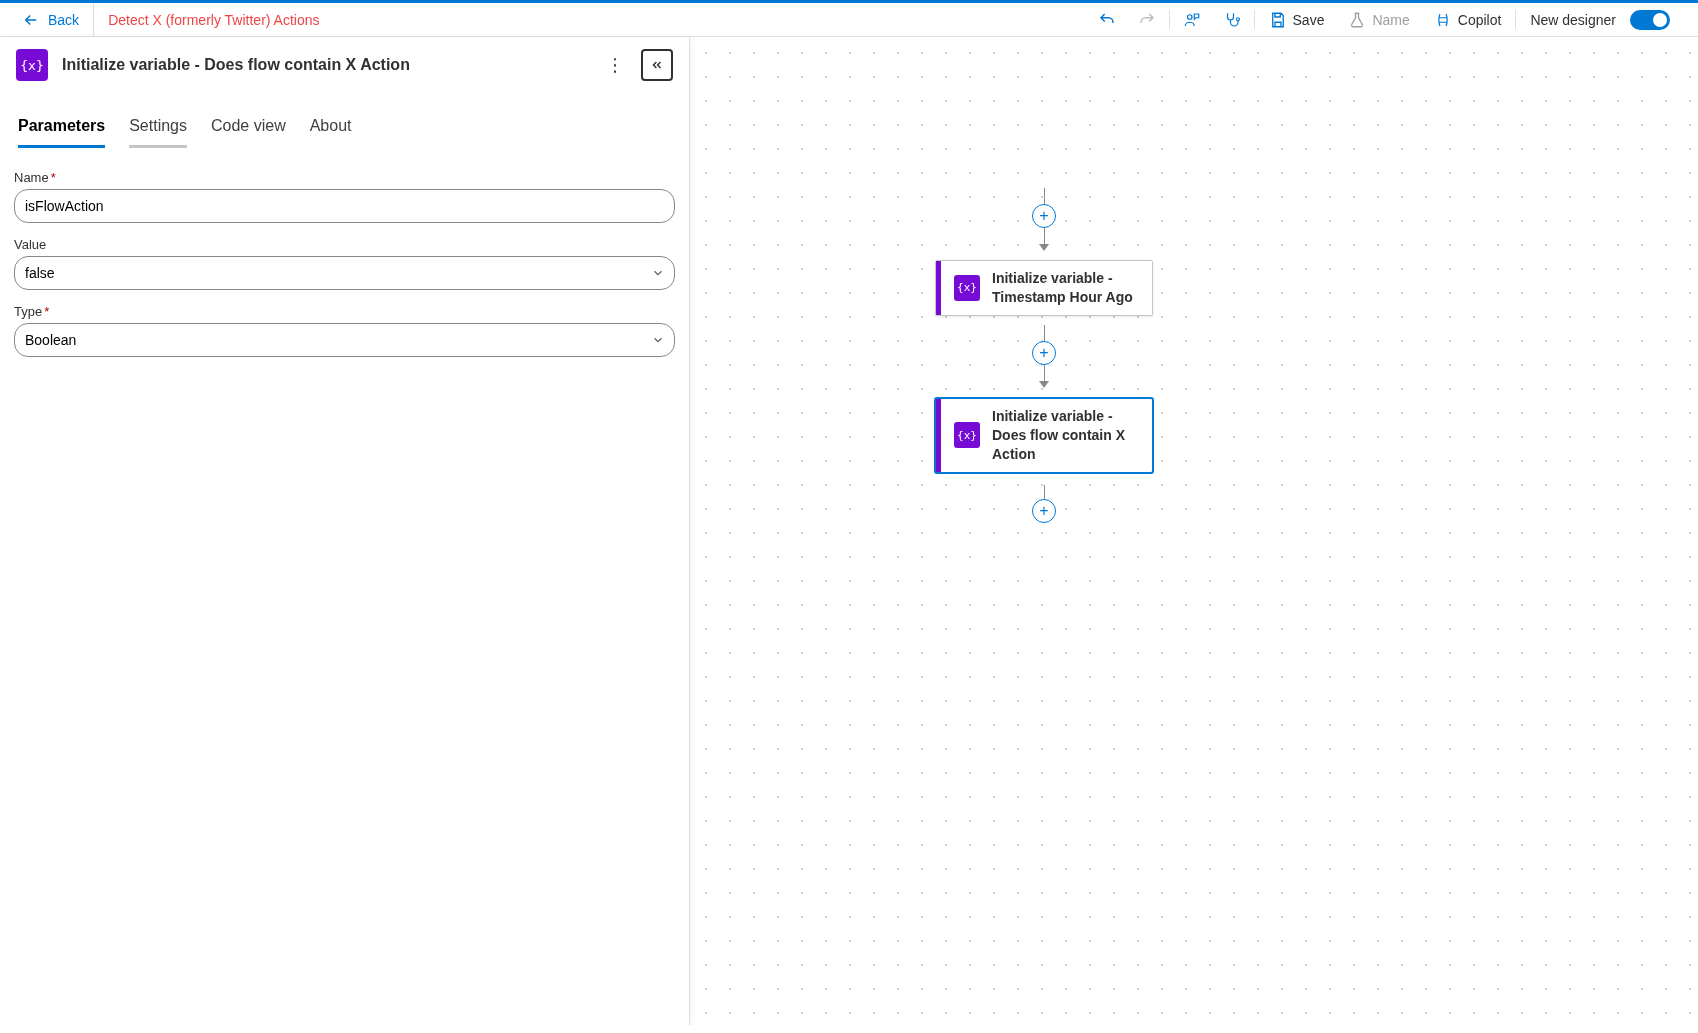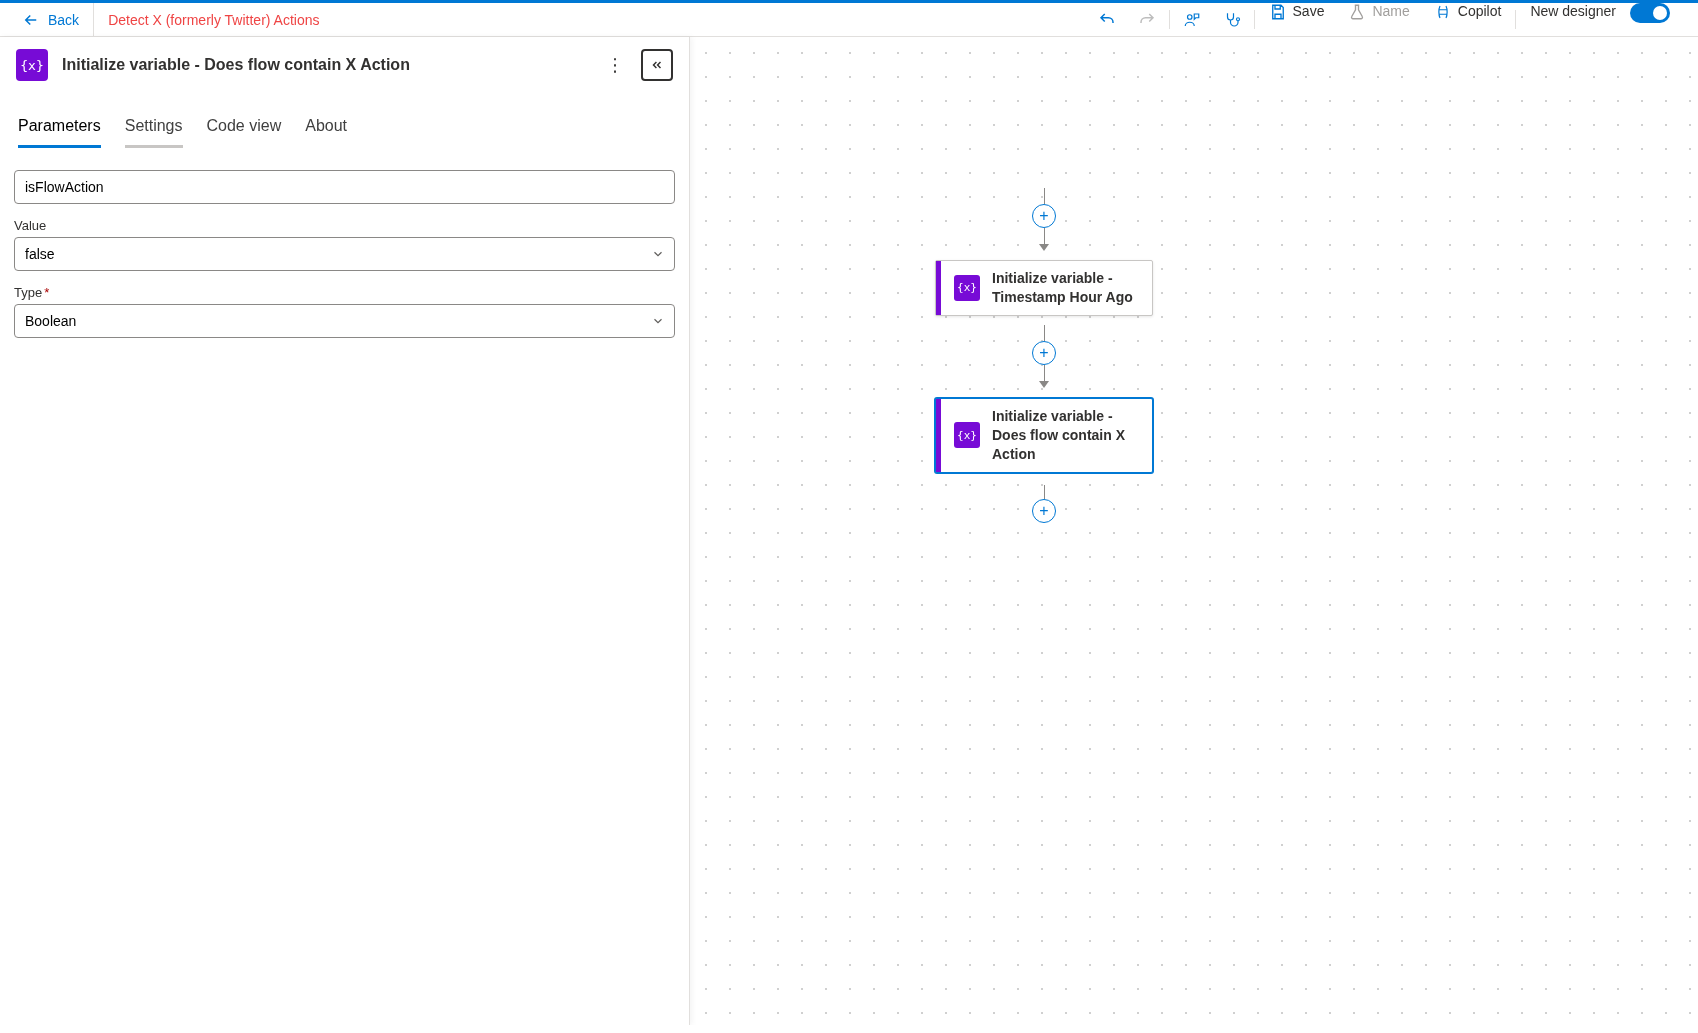--- a/index.html
+++ b/index.html
@@ -5,49 +5,49 @@
 * { box-sizing: border-box; margin: 0; padding: 0; }
 body { font-family: 'Segoe UI', Tahoma, sans-serif; font-size: 14px; color: #323130; background: #fff; overflow: hidden; }
 
 
 .topbar { height: 37px; border-top: 3px solid #0078d4; border-bottom: 1px solid #e1dfdd; display: flex; align-items: center; padding: 0 8px; }
 .back-btn { display: flex; align-items: center; gap: 8px; padding: 6px 14px; cursor: pointer; color: #0078d4; border-right: 1px solid #e1dfdd; height: 100%; }
 .flow-title { padding-left: 14px; font-size: 14px; color: #ef4444; }
 .topbar-right { margin-left: auto; display: flex; align-items: center; height: 100%; }
 .topbar-right .iconbtn { width: 40px; height: 100%; display: flex; align-items: center; justify-content: center; cursor: pointer; }
 .topbar-right .divider { width: 1px; height: 60%; background: #e1dfdd; margin: 0 2px; }
-.topbar-right .txtbtn { display: flex; gap: 6px; padding: 0 12px; height: 100%; cursor: pointer; }
+.topbar-right .txtbtn { display: flex; align-items: center; gap: 6px; padding: 0 12px; height: 100%; cursor: pointer; }
 .toggle { width: 40px; height: 20px; background: #0078d4; border-radius: 10px; position: relative; margin-left: 8px; margin-right: 8px; cursor: pointer; }
 .toggle::after { content: ''; position: absolute; right: 3px; top: 3px; width: 14px; height: 14px; background: #fff; border-radius: 50%; }
 
 
 .main { display: flex; height: calc(100vh - 45px); }
 .panel { width: 690px; border-right: 1px solid #e1dfdd; display: flex; flex-direction: column; box-shadow: 2px 0 6px rgba(0,0,0,0.05); z-index: 2; background: #fff; }
 .canvas { flex: 1; position: relative; background-image: radial-gradient(#d0d0d0 1px, transparent 1px); background-size: 24px 24px; background-position: 4px 4px; }
 
 
 .panel-header { display: flex; align-items: center; padding: 12px 16px; position: relative; }
 .action-icon { width: 32px; height: 32px; background: #770bd6; border-radius: 4px; display: flex; align-items: center; justify-content: center; color: #fff; font-size: 13px; font-family: monospace; }
 .panel-title { margin-left: 14px; font-size: 16px; font-weight: 600; }
 .panel-header-right { margin-left: auto; display: flex; align-items: center; gap: 12px; }
 .more-btn { cursor: pointer; font-size: 18px; letter-spacing: -1px; }
 .collapse-btn { width: 32px; height: 32px; border: 2px solid #323130; border-radius: 4px; display: flex; align-items: center; justify-content: center; cursor: pointer; margin-left: 6px; }
 
 
 .tabs { display: flex; gap: 24px; padding: 24px 18px 0 18px; border-bottom: 0; }
 .tab { padding-bottom: 10px; font-size: 16px; cursor: pointer; color: #404040; }
-.tab.active { color: #000; font-weight: 400; border-bottom: 3px solid #0078d4; }
+.tab.active { color: #000; font-weight: 700; border-bottom: 3px solid #0078d4; }
 .tab.settings { border-bottom: 3px solid #c8c6c4; }
 
 
 .form { padding: 22px 14px; }
 .field { margin-bottom: 14px; }
 .label { font-size: 13px; margin-bottom: 4px; display: block; }
 .req { color: #a80000; margin-left: 2px; }
-.input, .select { width: 100%; height: 34px; border: 1px solid #8a8886; border-radius: 4px; padding: 0 10px; font-size: 14px; font-family: inherit; background: #fff; }
+.input, .select { width: 100%; height: 34px; border: 1px solid #8a8886; border-radius: 14px; padding: 0 10px; font-size: 14px; font-family: inherit; background: #fff; }
 .select-wrap { position: relative; }
 .select-wrap .chev { position: absolute; right: 10px; top: 50%; transform: translateY(-50%); pointer-events: none; }
 
 
 .node { position: absolute; background: #fff; border: 1px solid #c8c6c4; border-radius: 2px; box-shadow: 0 1px 3px rgba(0,0,0,0.1); display: flex; align-items: center; padding: 8px 12px; width: 218px; cursor: pointer; }
 .node.selected { border: 1px solid #0078d4; box-shadow: 0 0 0 1px #0078d4; }
 .node-bar { width: 5px; position: absolute; left: 0; top: 0; bottom: 0; }
 .node-icon { width: 26px; height: 26px; border-radius: 3px; display: flex; align-items: center; justify-content: center; margin-left: 6px; flex-shrink: 0; }
 .node-label { margin-left: 12px; font-size: 14px; font-weight: 600; line-height: 1.35; }
 .connector { position: absolute; left: 50%; transform: translateX(-50%); display: flex; flex-direction: column; align-items: center; }
@@ -139,20 +139,21 @@
 
     <div class="tabs">
       <div class="tab active">Parameters</div>
       <div class="tab settings">Settings</div>
       <div class="tab">Code view</div>
       <div class="tab">About</div>
     </div>
 
     <div class="form">
       <div class="field">
+        <label class="label"><span>Name</span><span class="req">*</span></label>
         <input class="input" value="isFlowAction" style="">
       </div>
       <div class="field">
         <label class="label">Value</label>
         <div class="select-wrap">
           <input class="select" readonly="" value="false" style="">
           <svg class="chev" width="14" height="14" viewBox="0 0 24 24" fill="none" stroke="#605e5c" stroke-width="2">
               <path d="M6 9l6 6 6-6"></path>
             </svg>
         </div>

